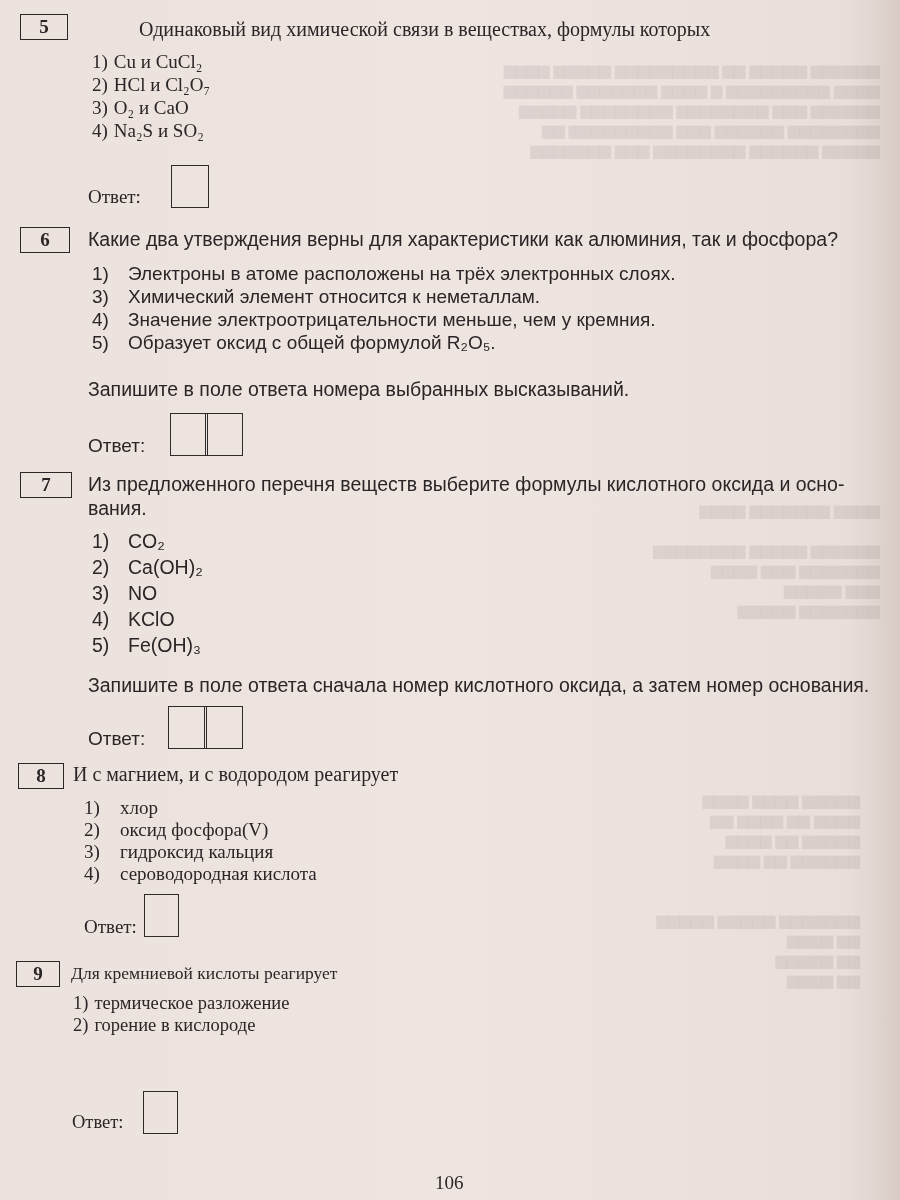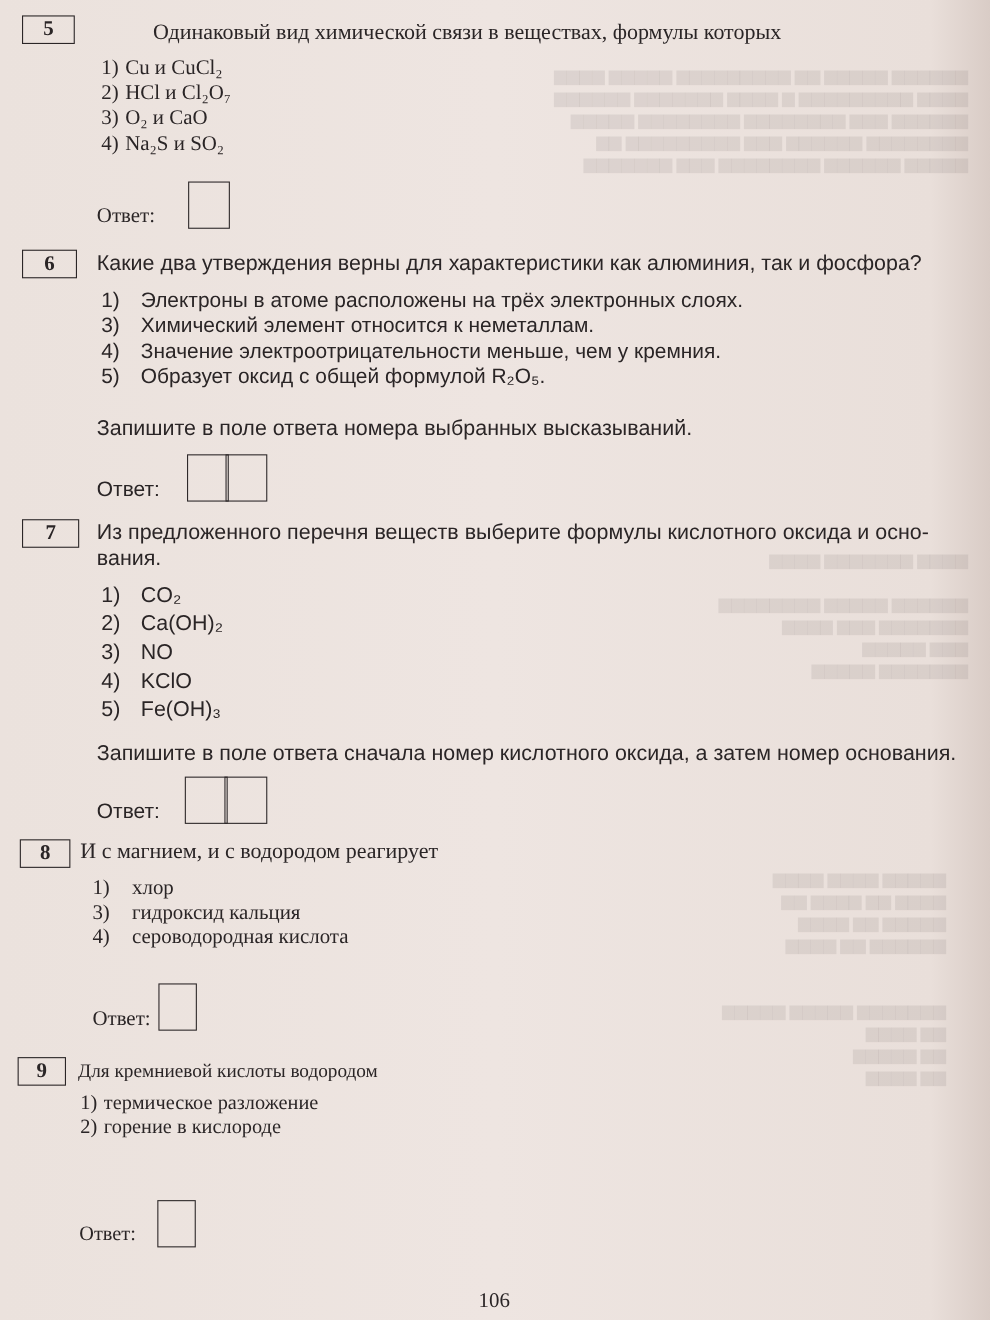--- a/index.html
+++ b/index.html
@@ -93,32 +93,33 @@
     <div class="cell" style="left:80px; top:-10px; width:37px;"></div>
     <div class="cell" style="left:116px; top:-10px; width:37px;"></div>
   </div>
 </div>
 
 <div class="task" style="top:0;">
   <div class="num-box" style="top:763px; width:44px; left:18px;">8</div>
   <div class="q" style="top:762px; left:73px;">И с магнием, и с водородом реагирует</div>
   <div class="opts" style="top:797px; left:84px; font-size:19px;">
     <div class="opt" style="height:22px;line-height:22px;"><span class="n">1)</span><span>хлор</span></div>
+    <div class="opt" style="height:22px;line-height:22px;"><span class="n">2)</span><span>оксид фосфора(V)</span></div>
     <div class="opt" style="height:22px;line-height:22px;"><span class="n">3)</span><span>гидроксид кальция</span></div>
     <div class="opt" style="height:22px;line-height:22px;"><span class="n">4)</span><span>сероводородная кислота</span></div>
   </div>
   <div class="ans" style="top:904px; left:84px;">
     <span class="ans-label">Ответ:</span>
     <div class="cell" style="left:60px; top:-10px; width:33px;"></div>
   </div>
 </div>
 
 <div class="task" style="top:0;">
   <div class="num-box" style="top:961px; width:42px; left:16px;">9</div>
-  <div class="q" style="top:961px; left:71px; font-size:17.5px;">Для кремниевой кислоты водородом</div>
+  <div class="q" style="top:961px; left:71px; font-size:17.5px;">Для кремниевой кислоты реагирует</div>
   <div class="opts" style="top:992px; left:73px; font-size:18.5px;">
     <div class="opt tight" style="height:22px;line-height:22px;"><span class="n">1)</span><span>термическое разложение</span></div>
     <div class="opt tight" style="height:22px;line-height:22px;"><span class="n">2)</span><span>горение в кислороде</span></div>
   </div>
   <div class="ans" style="top:1100px; left:72px; font-size:18.5px;">
     <span class="ans-label">Ответ:</span>
     <div class="cell" style="left:71px; top:-9px; width:33px;"></div>
   </div>
 </div>
 

